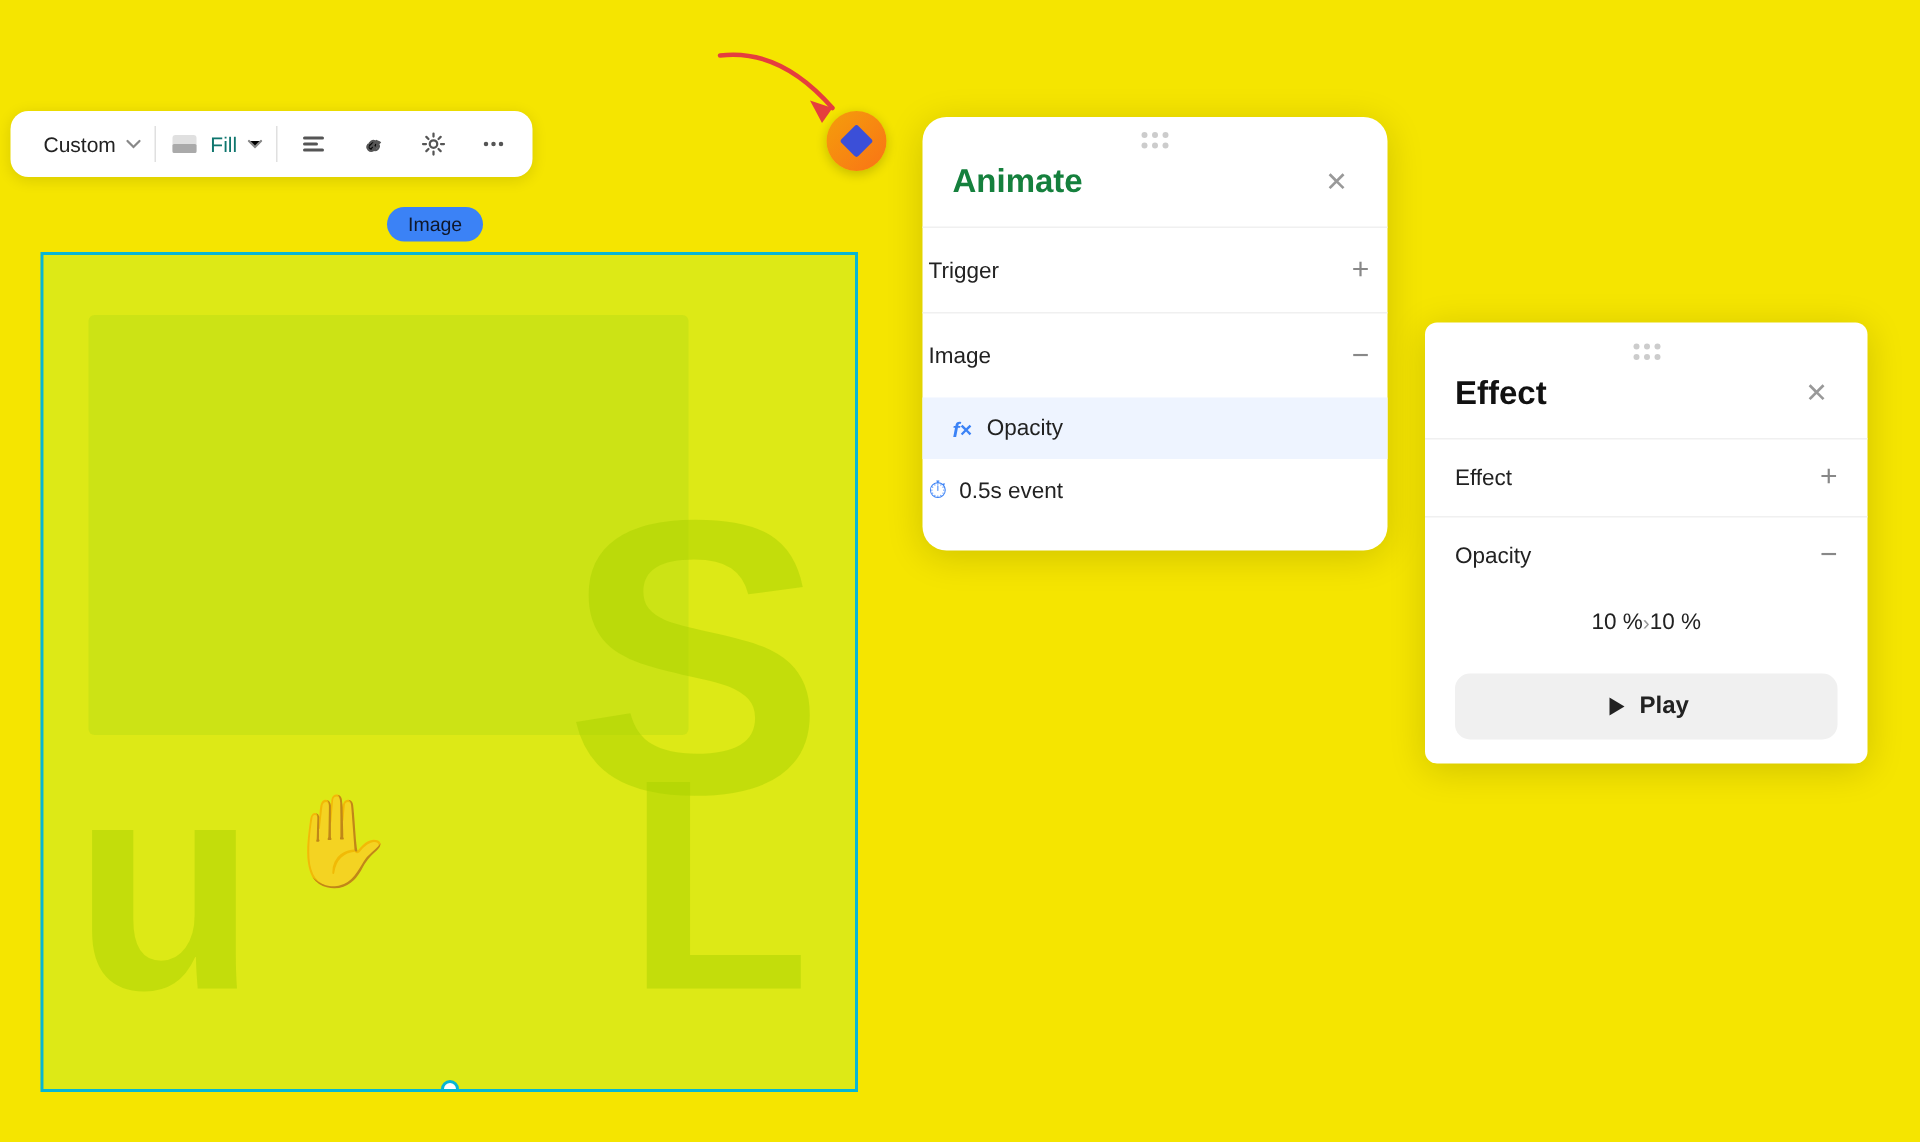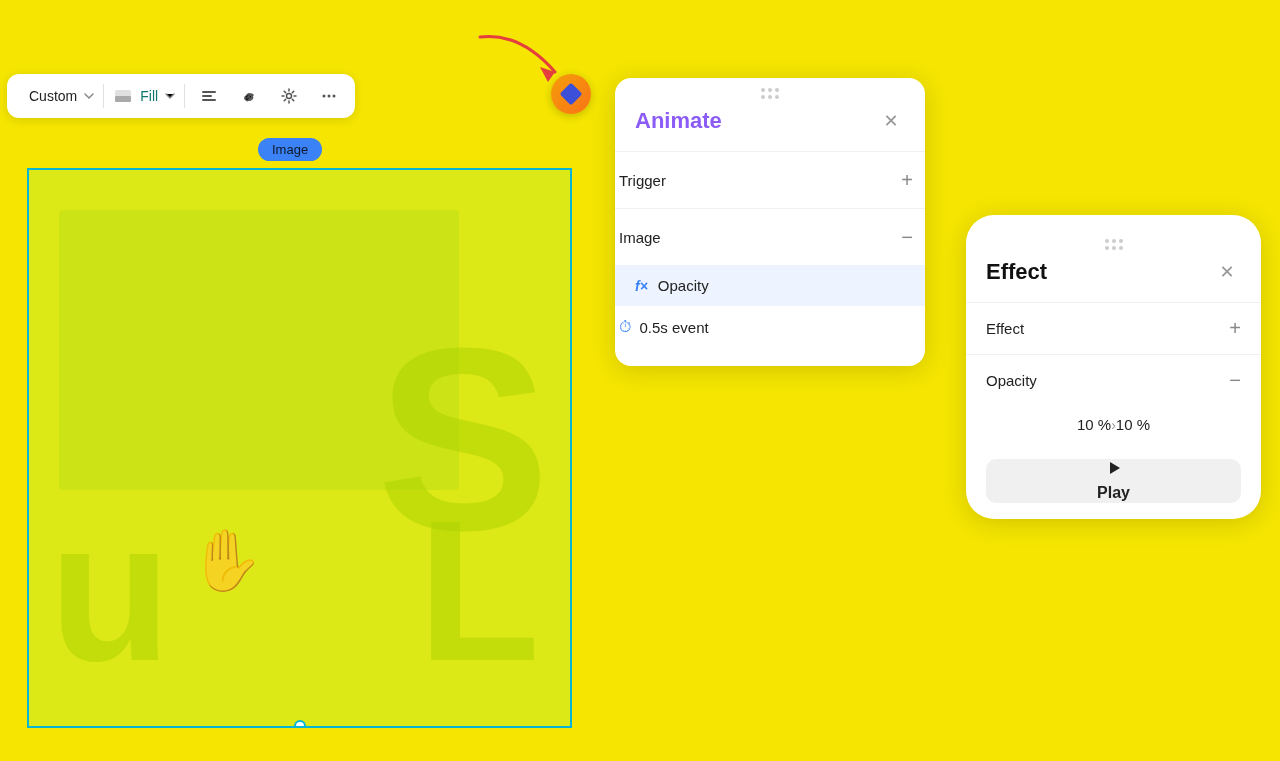--- a/index.html
+++ b/index.html
@@ -226,21 +226,21 @@
     }
     .animate-panel-header {
       display: flex;
       align-items: center;
       justify-content: space-between;
       padding: 4px 20px 16px;
     }
     .animate-panel-title {
       font-size: 22px;
       font-weight: 700;
-      color: #8b5cf6;
+      color: #15803d;
     }
     .panel-close-btn {
       width: 28px;
       height: 28px;
       display: flex;
       align-items: center;
       justify-content: center;
       cursor: pointer;
       color: #999;
       font-size: 18px;
@@ -291,25 +291,24 @@
       font-size: 16px;
     }
 
     
     .effect-panel {
       position: absolute;
       top: 215px;
       left: 950px;
       width: 295px;
       background: #fff;
-      border-radius: 28px;
+      border-radius: 8px;
       box-shadow: 0 4px 24px rgba(0,0,0,0.15);
       z-index: 60;
-      padding: 14px 0 16px 0;
-      margin-left: 16px;
+      padding: 4px 0 16px 0;
     }
     .effect-panel-drag-handle {
       display: flex;
       justify-content: center;
       padding: 10px 0 4px;
     }
     .effect-panel-header {
       display: flex;
       align-items: center;
       justify-content: space-between;
@@ -368,21 +367,20 @@
       width: calc(100% - 40px);
       height: 44px;
       display: flex;
       align-items: center;
       justify-content: center;
       gap: 8px;
       cursor: pointer;
       font-size: 16px;
       font-weight: 600;
       color: #222;
-      flex-direction: column;
     }
   </style>
 </head>
 <body>
 
 <div style="position:absolute;inset:0;background:#f5e500;"></div>
 
 <div class="toolbar">
   <div class="toolbar-dropdown">
     <span>Custom</span>

